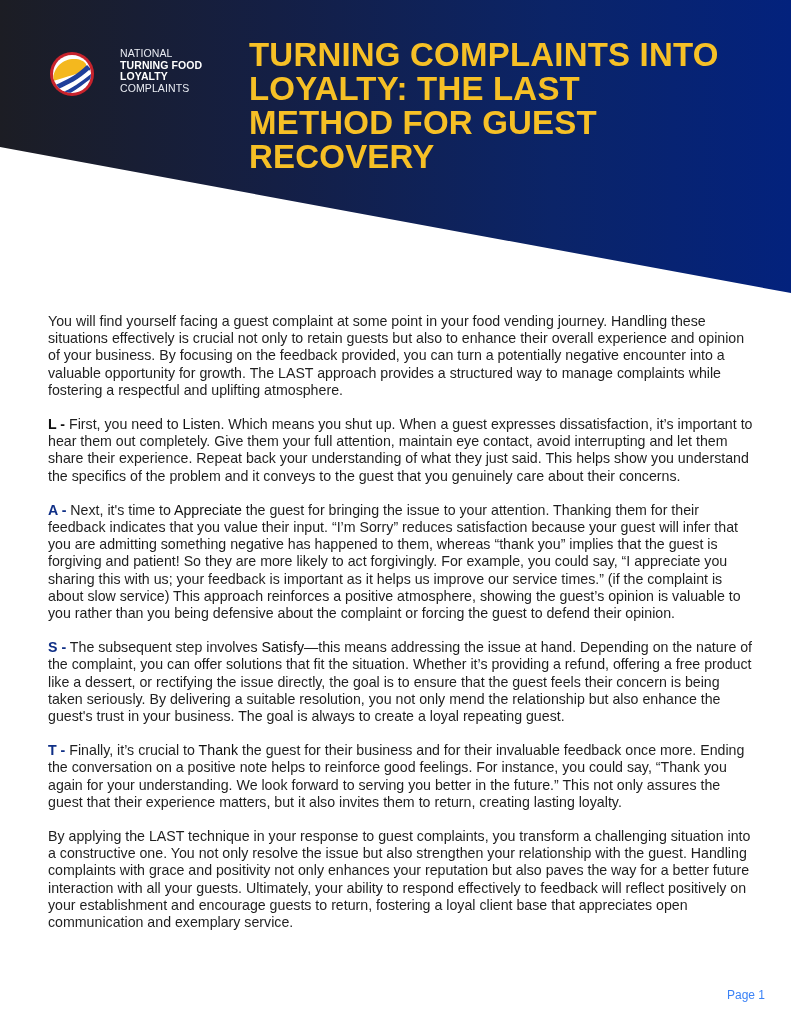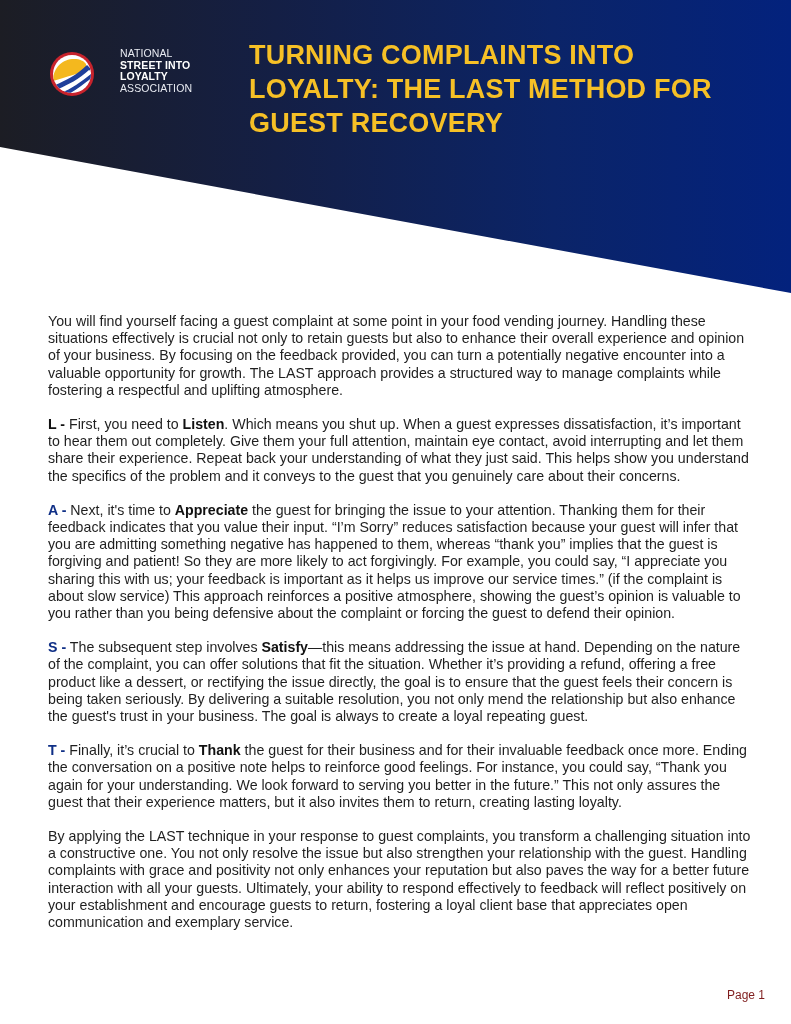--- a/index.html
+++ b/index.html
@@ -7,28 +7,28 @@
            font-family: "Liberation Sans", sans-serif; color: #1c1c1c; }
     .header-band {
       position: absolute; left: 0; top: 0; width: 791px; height: 300px;
       background: linear-gradient(90deg, #1c1d24 0%, #141f45 35%, #0b2468 70%, #03227d 100%);
       clip-path: polygon(0 0, 791px 0, 791px 293px, 0 147px);
     }
     .logo { position: absolute; left: 49px; top: 51px; width: 46px; height: 46px; }
     .org-name { position: absolute; left: 120px; top: 48px; font-size: 10.5px; line-height: 11.5px; color: #e9ecf3; letter-spacing: 0.1px; }
     .org-name .bold { font-weight: bold; color: #ffffff; }
     .title { position: absolute; left: 249px; top: 38px; width: 480px; margin: 0;
-             font-size: 27px; line-height: 34px; font-weight: bold; color: #f6c026; letter-spacing: 0.2px; }
+             font-size: 33px; line-height: 34px; font-weight: bold; color: #f6c026; letter-spacing: 0.2px; }
     .content { position: absolute; left: 48px; top: 313px; width: 720px; font-size: 14.2px; line-height: 17.2px; color: #1f1f1f; }
     .content p { margin: 0 15px 17px 0; }
     .letter { font-weight: bold; }
     .letter.blue { color: #0f2f86; }
     .letter.dark { color: #111111; }
-    .kw { font-weight: bold; color: #111111; }
-    .page-num { position: absolute; left: 727px; top: 988px; font-size: 12px; color: #7f1d1d; }
+    .kw { font-weight: normal; color: #111111; }
+    .page-num { position: absolute; left: 727px; top: 988px; font-size: 12px; color: #3b82f6; }
   </style>
 </head>
 <body>
 
 <div class="header-band"></div>
 
 <svg class="logo" viewBox="0 0 46 46">
   <circle cx="23" cy="23" r="22" fill="#c8232c"></circle>
   <circle cx="23" cy="23" r="19" fill="#ffffff"></circle>
   <clipPath id="inner">
@@ -37,23 +37,23 @@
   <g clip-path="url(#inner)">
     <path d="M4 30 C4 16 14 8 25 8 C31 8 35 10 37 13 L37 20 C30 22 18 26 4 30 Z" fill="#f4b81e"></path>
     <path d="M6 34 C16 30 28 24 38 14 L42 18 C32 28 20 36 8 40 Z" fill="#1f3f9a"></path>
     <path d="M9 38 C19 34 30 28 40 19 L42 22 C32 31 21 38 12 42 Z" fill="#ffffff"></path>
     <path d="M12 42 C22 38 32 31 42 23 L44 26 C34 34 24 41 16 45 Z" fill="#1f3f9a"></path>
   </g>
 </svg>
 
 <div class="org-name">
   <div>NATIONAL</div>
-  <div class="bold">STREET INTO</div>
+  <div class="bold">TURNING FOOD</div>
   <div class="bold">LOYALTY</div>
-  <div>ASSOCIATION</div>
+  <div>COMPLAINTS</div>
 </div>
 
 <h1 class="title">TURNING COMPLAINTS INTO LOYALTY: THE LAST METHOD FOR GUEST RECOVERY</h1>
 
 <div class="content">
   <p>You will find yourself facing a guest complaint at some point in your food vending journey. Handling these situations effectively is crucial not only to retain guests but also to enhance their overall experience and opinion of your business. By focusing on the feedback provided, you can turn a potentially negative encounter into a valuable opportunity for growth. The LAST approach provides a structured way to manage complaints while fostering a respectful and uplifting atmosphere.</p>
 
   <p>
     <span class="letter dark">L -</span><span> First, you need to </span><span class="kw">Listen</span><span>. Which means you shut up. When a guest expresses dissatisfaction, it’s important to hear them out completely. Give them your full attention, maintain eye contact, avoid interrupting and let them share their experience. Repeat back your understanding of what they just said. This helps show you understand the specifics of the problem and it conveys to the guest that you genuinely care about their concerns.</span>
   </p>

